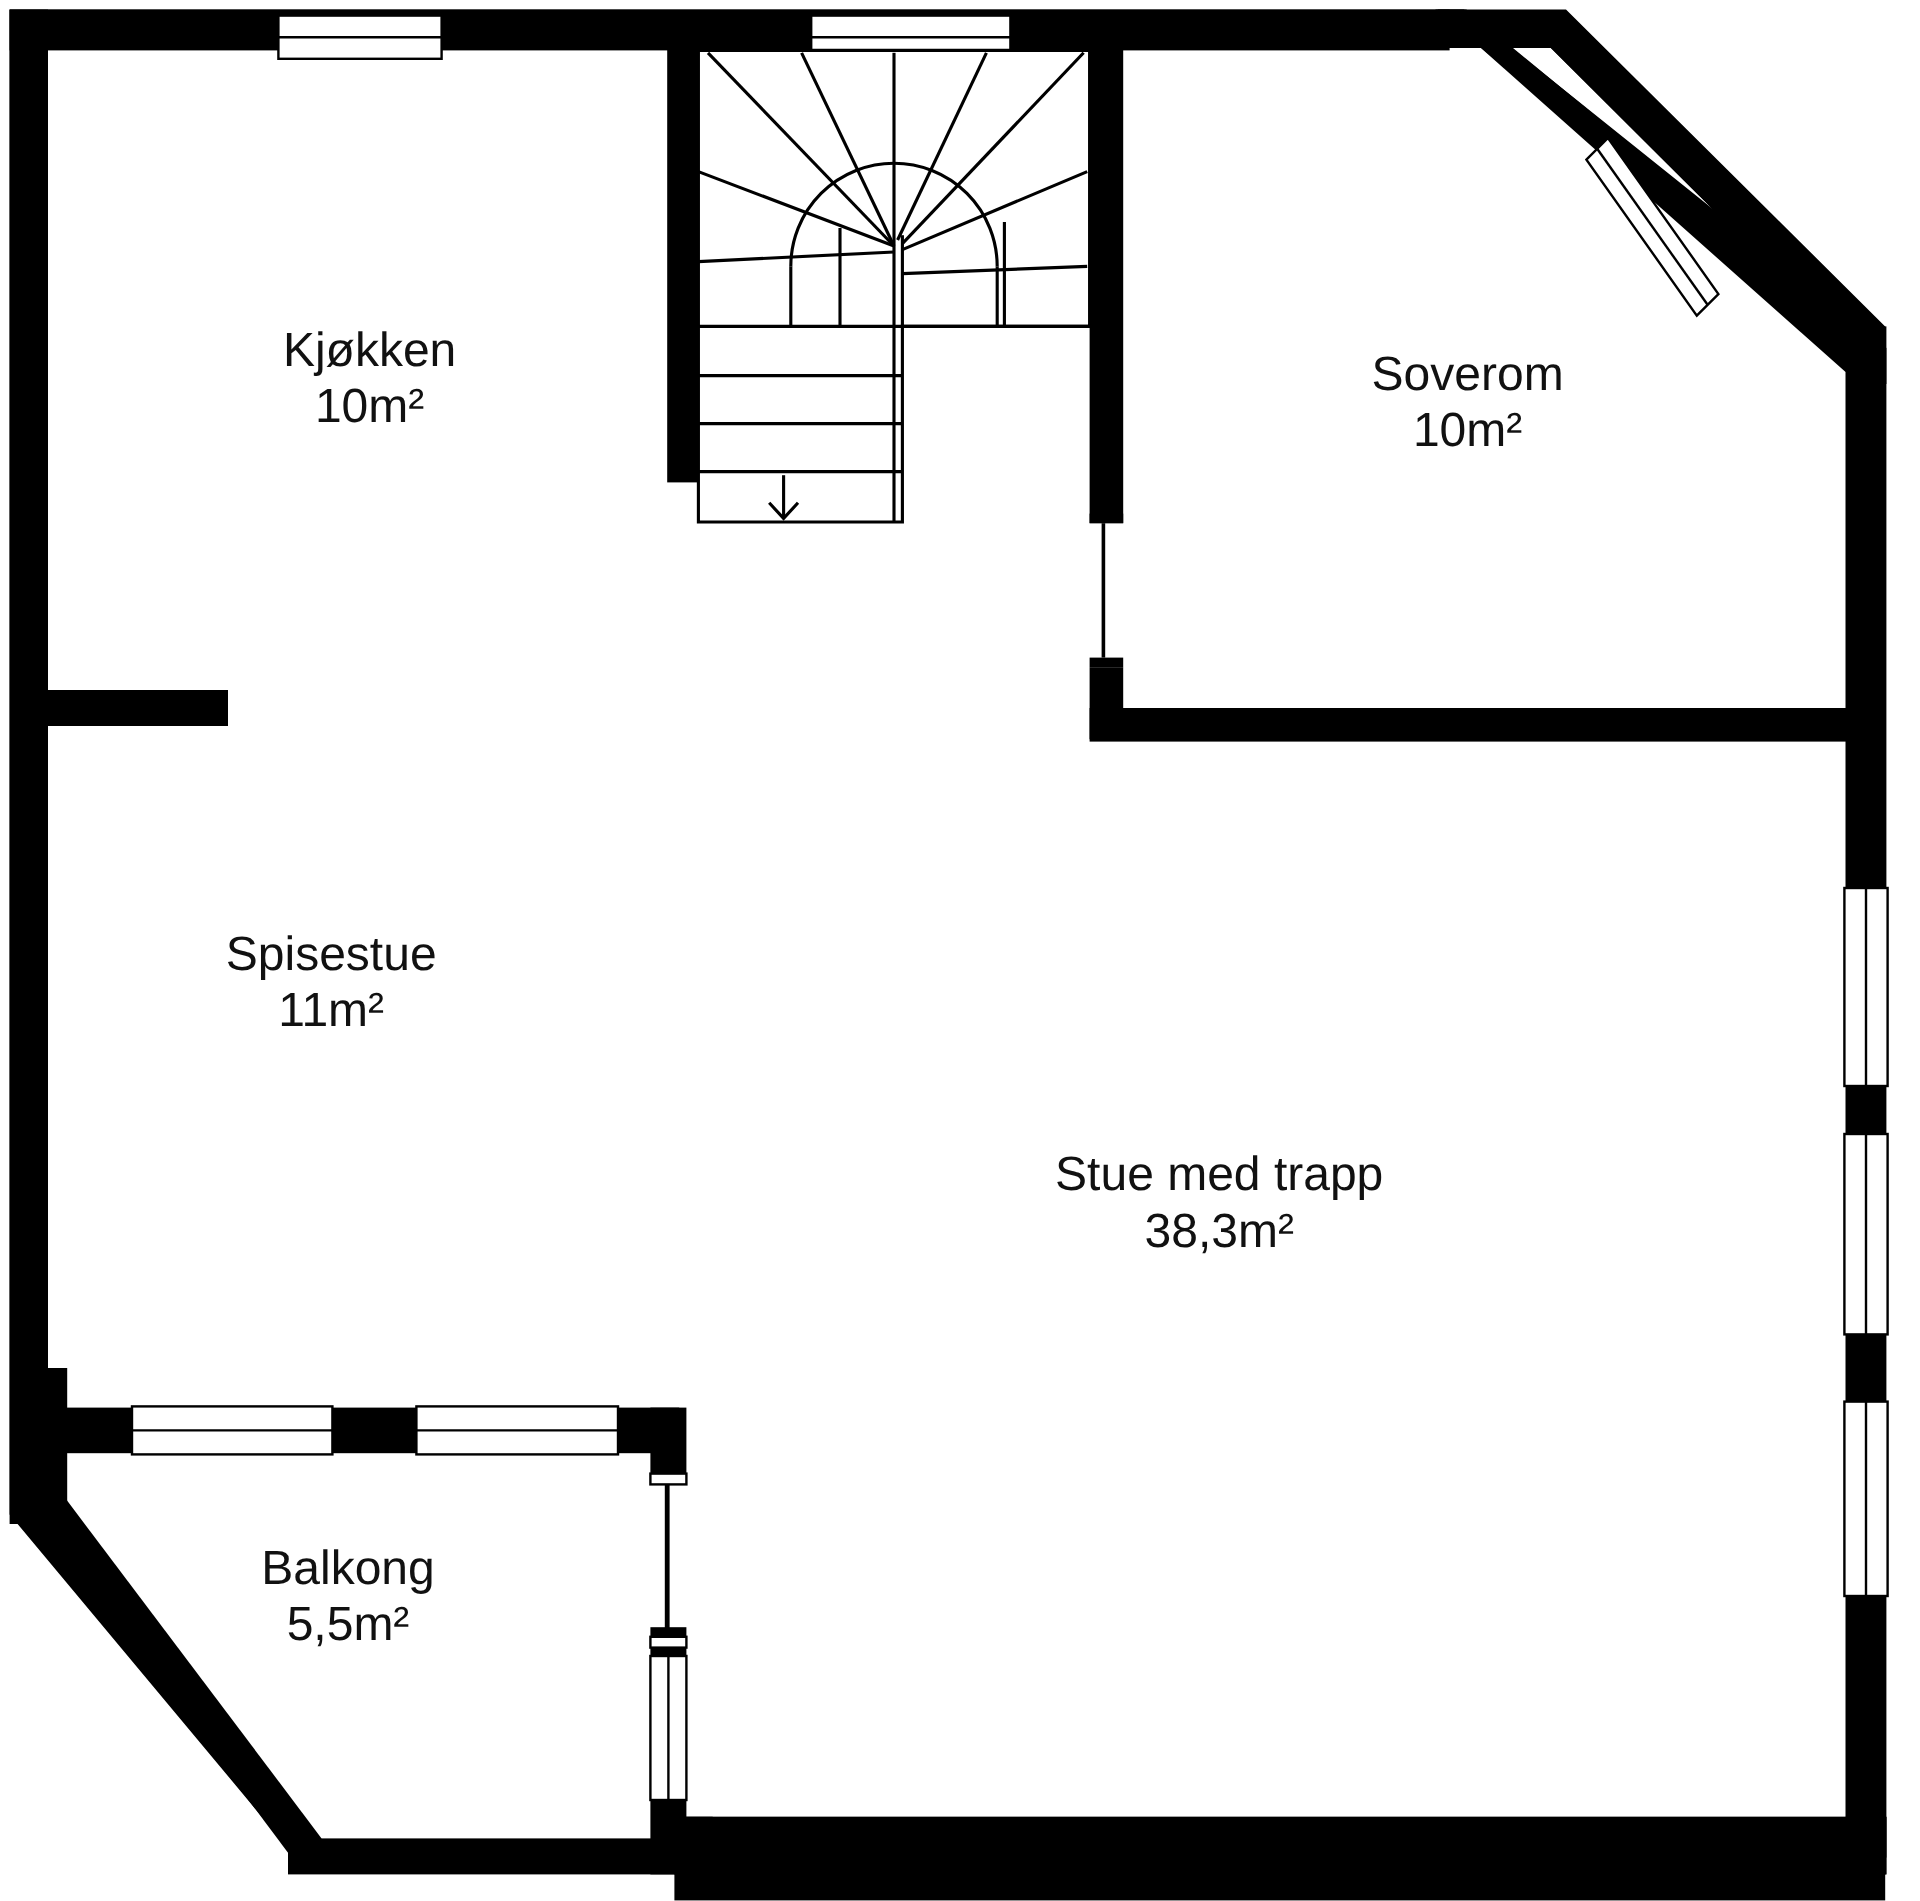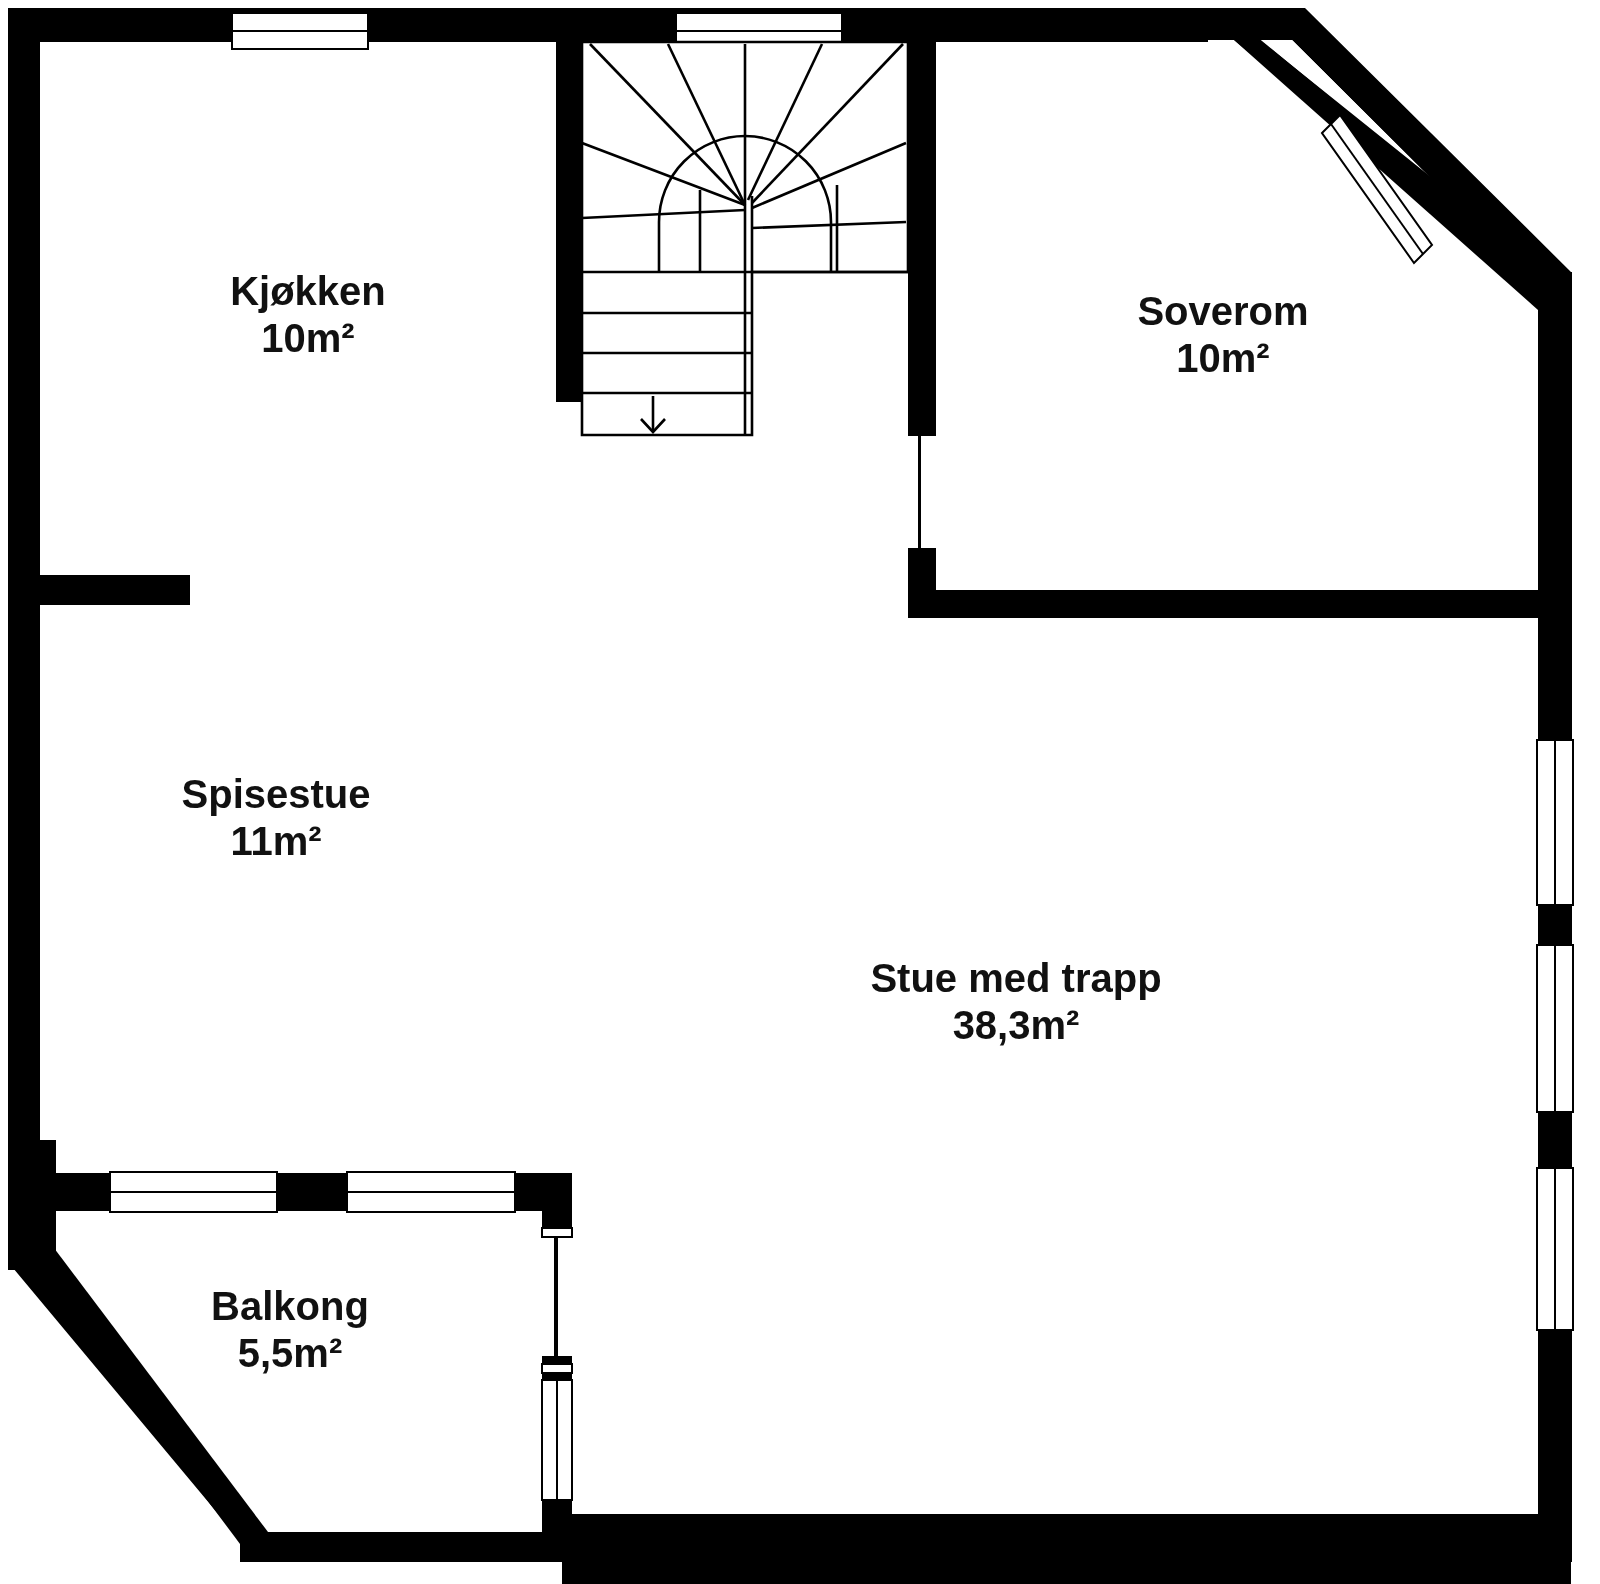--- a/index.html
+++ b/index.html
@@ -11,21 +11,20 @@
     width: 1600px;
     height: 1584px;
     font-family: "Liberation Sans", sans-serif;
     overflow: hidden;
   }
   #floorplan-root {
     position: relative;
     width: 1600px;
     height: 1584px;
     background: #ffffff;
-    font-weight: bold;
   }
   svg.plan {
     display: block;
     width: 1600px;
     height: 1584px;
   }
   .room-label {
     font-family: "Liberation Sans", sans-serif;
     font-size: 40px;
     fill: #111111;

